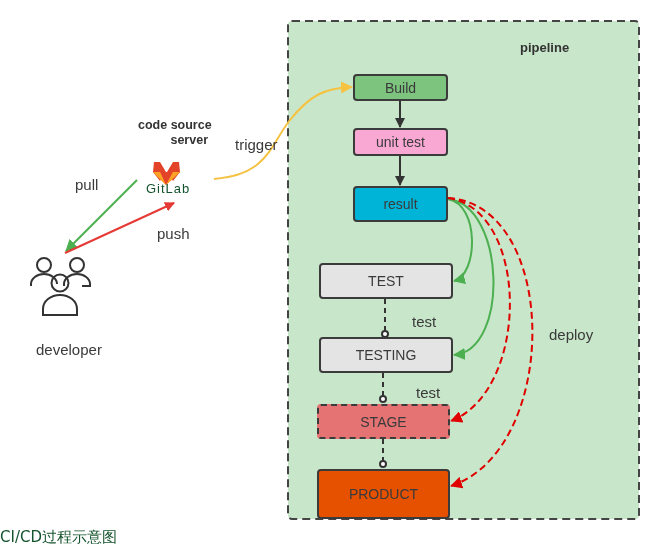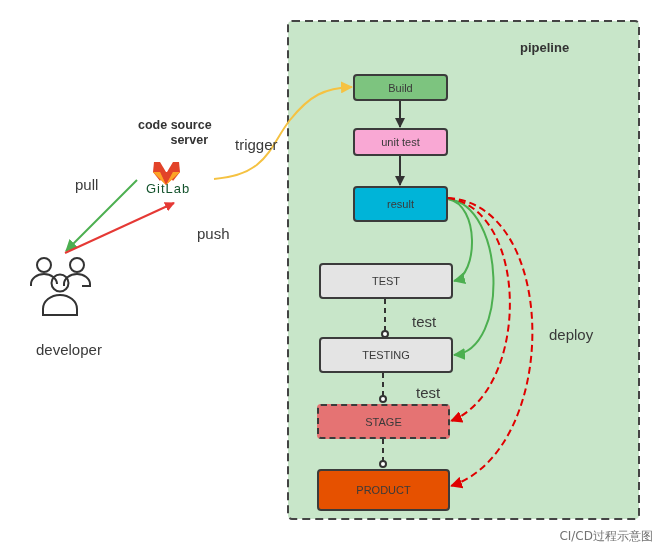--- a/index.html
+++ b/index.html
@@ -2,23 +2,23 @@
 <html><head>
 <meta charset="utf-8">
 <style>
   html, body { margin: 0; padding: 0; background: #ffffff; }
   body { width: 653px; height: 547px; position: relative; overflow: hidden;
          font-family: "Liberation Sans", "DejaVu Sans", sans-serif; }
   #canvas { position: absolute; left: 0; top: 0; width: 653px; height: 547px; }
   .lbl { position: absolute; color: #3a3a3a; font-size: 15px; white-space: nowrap; }
   .bold { font-weight: bold; color: #333; font-size: 12.5px; text-align: right; }
   .node { position: absolute; box-sizing: border-box; border: 2px solid #3b3b3b; border-radius: 4px;
-          display: flex; align-items: center; justify-content: center; font-size: 11px; color: #3a3a3a; }
-  .caption { position: absolute; left: 0; width: 653px; top: 528px; text-align: right;
-             font-size: 12px; color: #737373; font-family: "DejaVu Sans", sans-serif; }
+          display: flex; align-items: center; justify-content: center; font-size: 14px; color: #3a3a3a; }
+  .caption { position: absolute; left: 0; width: 653px; top: 528px; text-align: left;
+             font-size: 15px; color: #14532d; font-family: "DejaVu Sans", sans-serif; }
 </style>
 </head>
 <body>
 
 <svg id="canvas" viewBox="0 0 653 547">
   <defs>
     <marker id="arrDark" markerWidth="10" markerHeight="10" refX="9" refY="5" orient="auto" markerUnits="userSpaceOnUse">
       <path d="M0,0 L10,5 L0,10 z" fill="#333"></path>
     </marker>
     <marker id="arrYellow" markerWidth="12" markerHeight="12" refX="11" refY="6" orient="auto" markerUnits="userSpaceOnUse">
@@ -78,28 +78,28 @@
     <line x1="383" y1="439" x2="383" y2="461" stroke-dasharray="5,4"></line>
     <circle cx="383" cy="464" r="3"></circle>
   </g>
 </svg>
 
 <div class="lbl bold" style="left:520px; top:40px; font-size:13px; color:#333;">pipeline</div>
 <div class="lbl bold" style="left:138px; top:118px; width:70px;">code source</div>
 <div class="lbl bold" style="left:138px; top:133px; width:70px;">server</div>
 <div class="lbl" style="left:146px; top:181px; font-size:13px; color:#14532d; letter-spacing:1px;">GitLab</div>
 <div class="lbl" style="left:75px; top:176px;">pull</div>
-<div class="lbl" style="left:157px; top:225px;margin-left:40px;">push</div>
+<div class="lbl" style="left:157px; top:225px;">push</div>
 <div class="lbl" style="left:235px; top:136px;">trigger</div>
 <div class="lbl" style="left:36px; top:341px;text-align:center;">developer</div>
 <div class="lbl" style="left:412px; top:313px;">test</div>
 <div class="lbl" style="left:416px; top:384px;">test</div>
 <div class="lbl" style="left:549px; top:326px;">deploy</div>
 
 <div class="node" style="left:353px; top:74px; width:95px; height:27px; background:#7dc47f;">Build</div>
 <div class="node" style="left:353px; top:128px; width:95px; height:28px; background:#f9a8d4;">unit test</div>
 <div class="node" style="left:353px; top:186px; width:95px; height:36px; background:#00b4d8;">result</div>
 <div class="node" style="left:319px; top:263px; width:134px; height:36px; background:#e4e4e4;">TEST</div>
 <div class="node" style="left:319px; top:337px; width:134px; height:36px; background:#e4e4e4;">TESTING</div>
 <div class="node" style="left:317px; top:404px; width:133px; height:35px; background:#e57373; border-style:dashed;">STAGE</div>
-<div class="node" style="left:317px; top:469px; width:133px; height:42px; background:#e65100;">PRODUCT</div>
+<div class="node" style="left:317px; top:469px; width:133px; height:50px; background:#e65100;">PRODUCT</div>
 
 <div class="caption">CI/CD过程示意图</div>
 
 </body></html>

